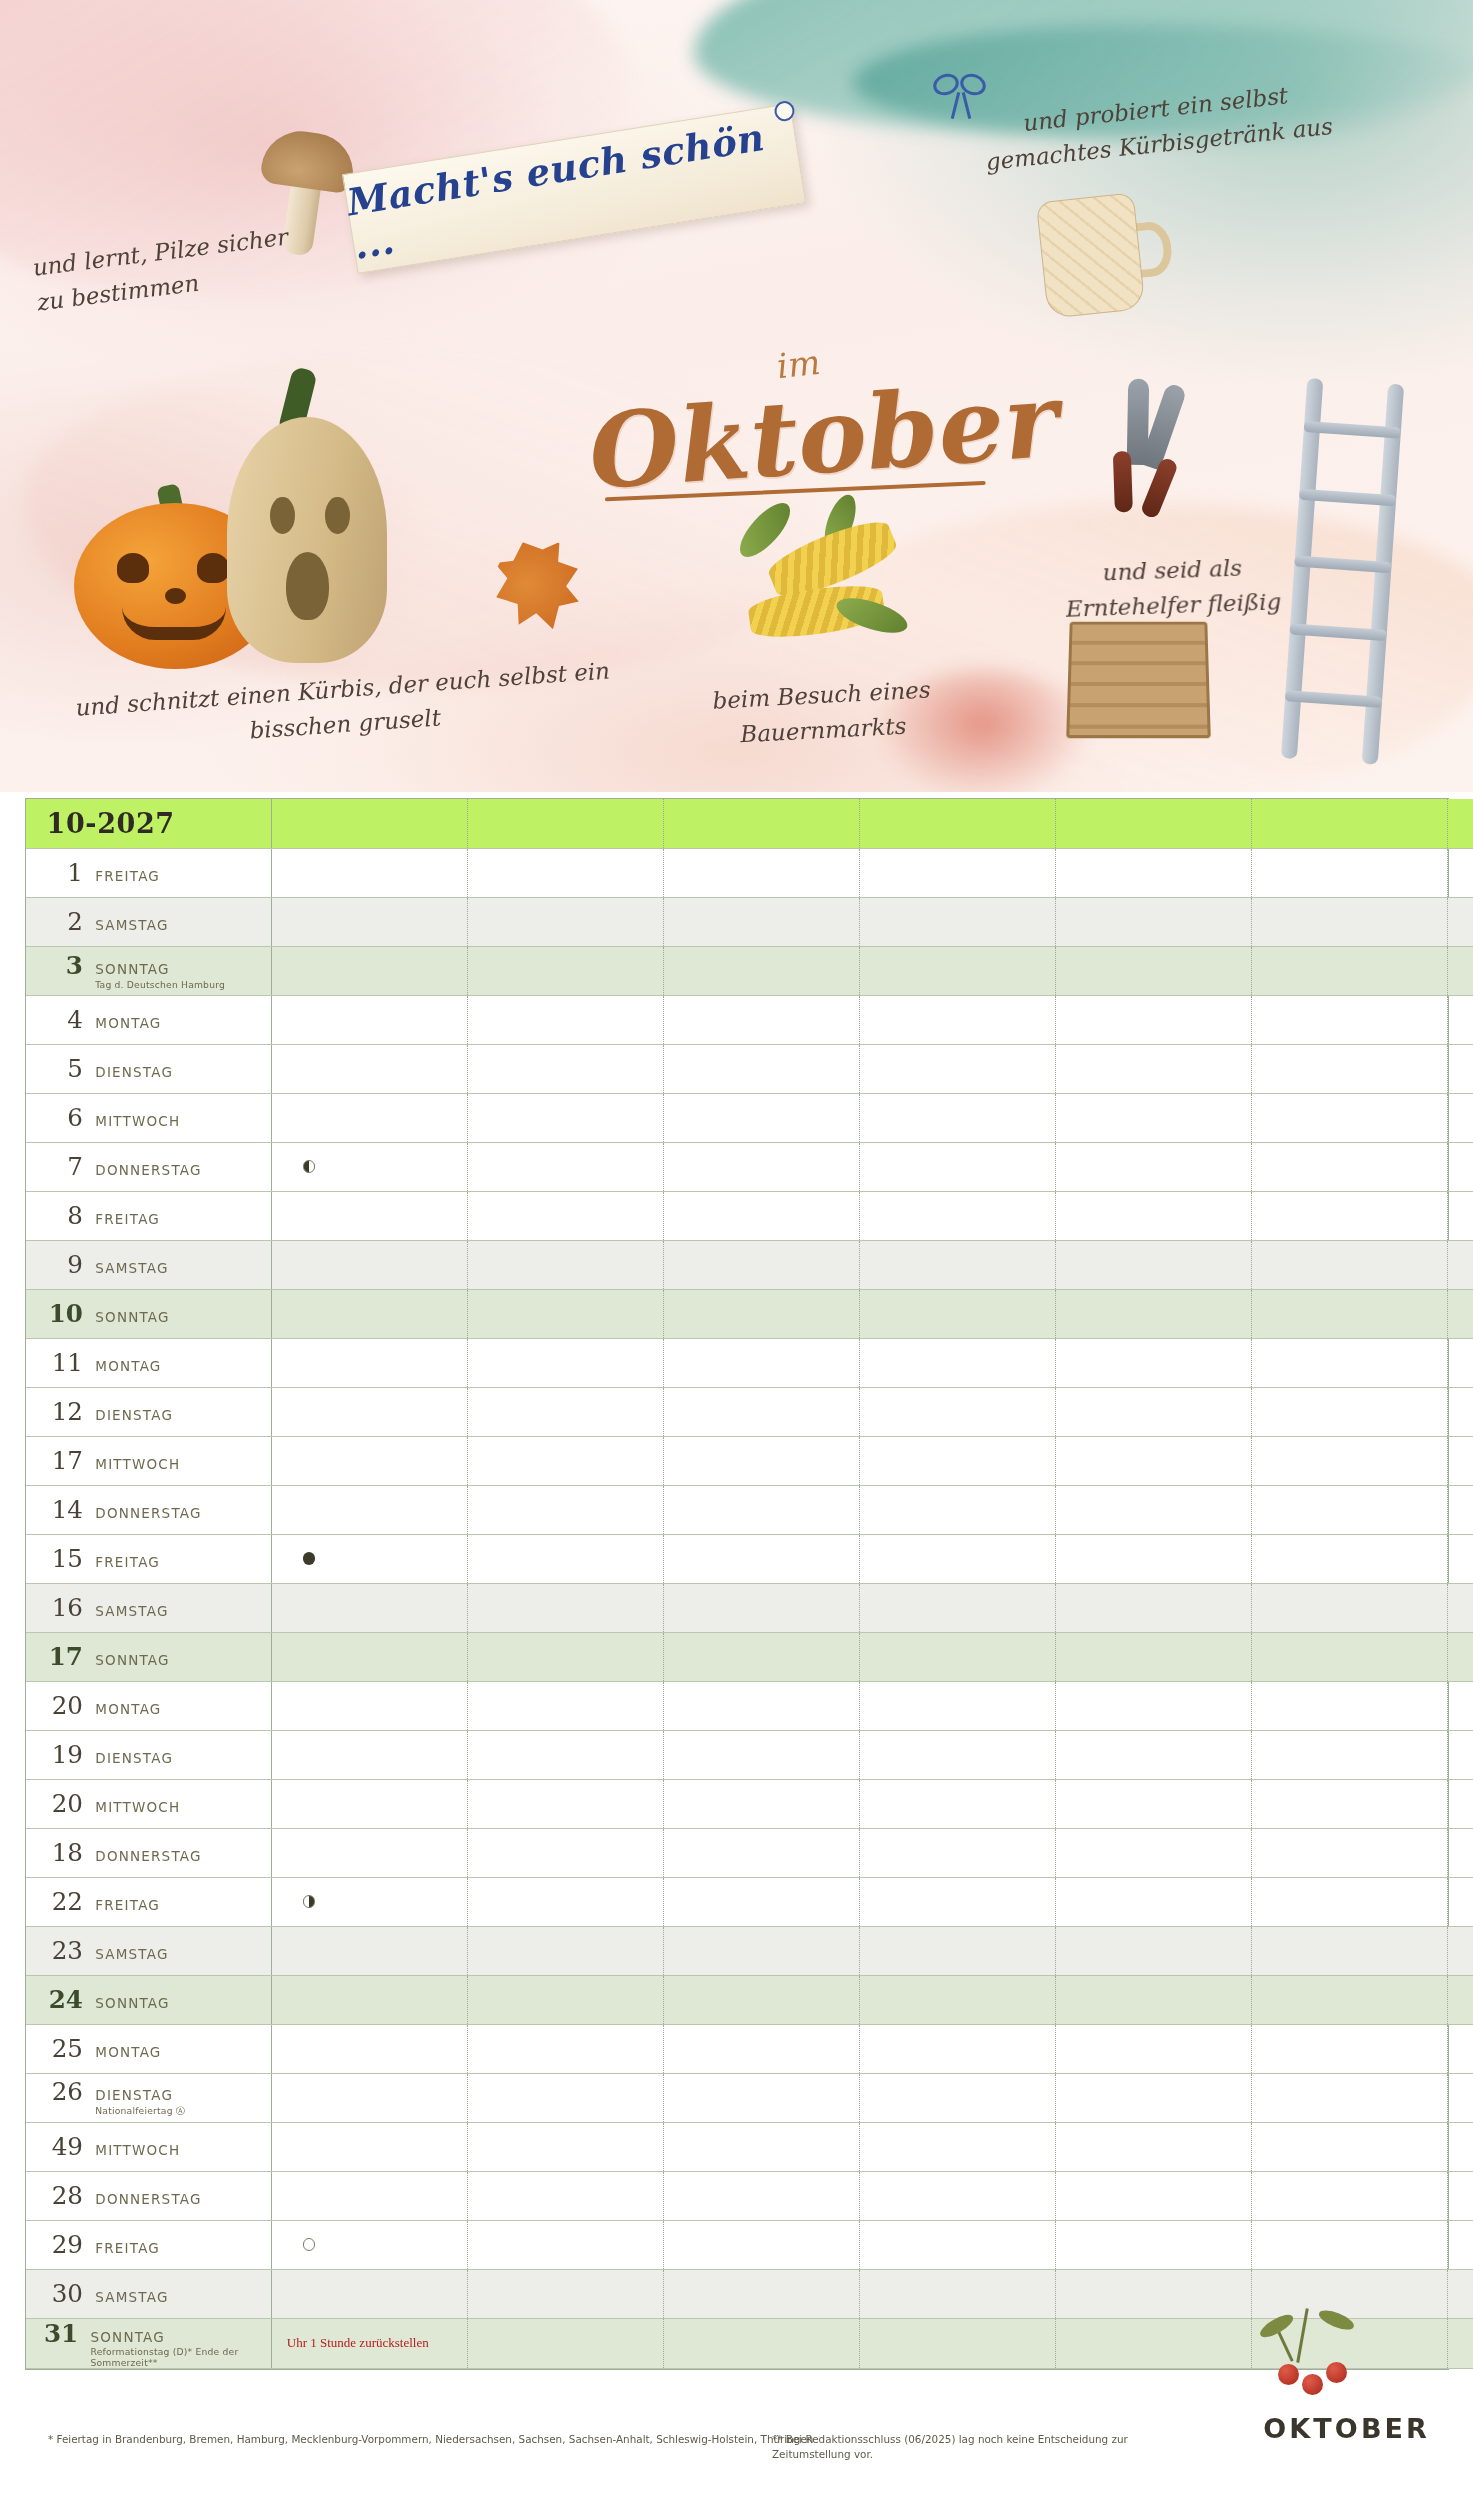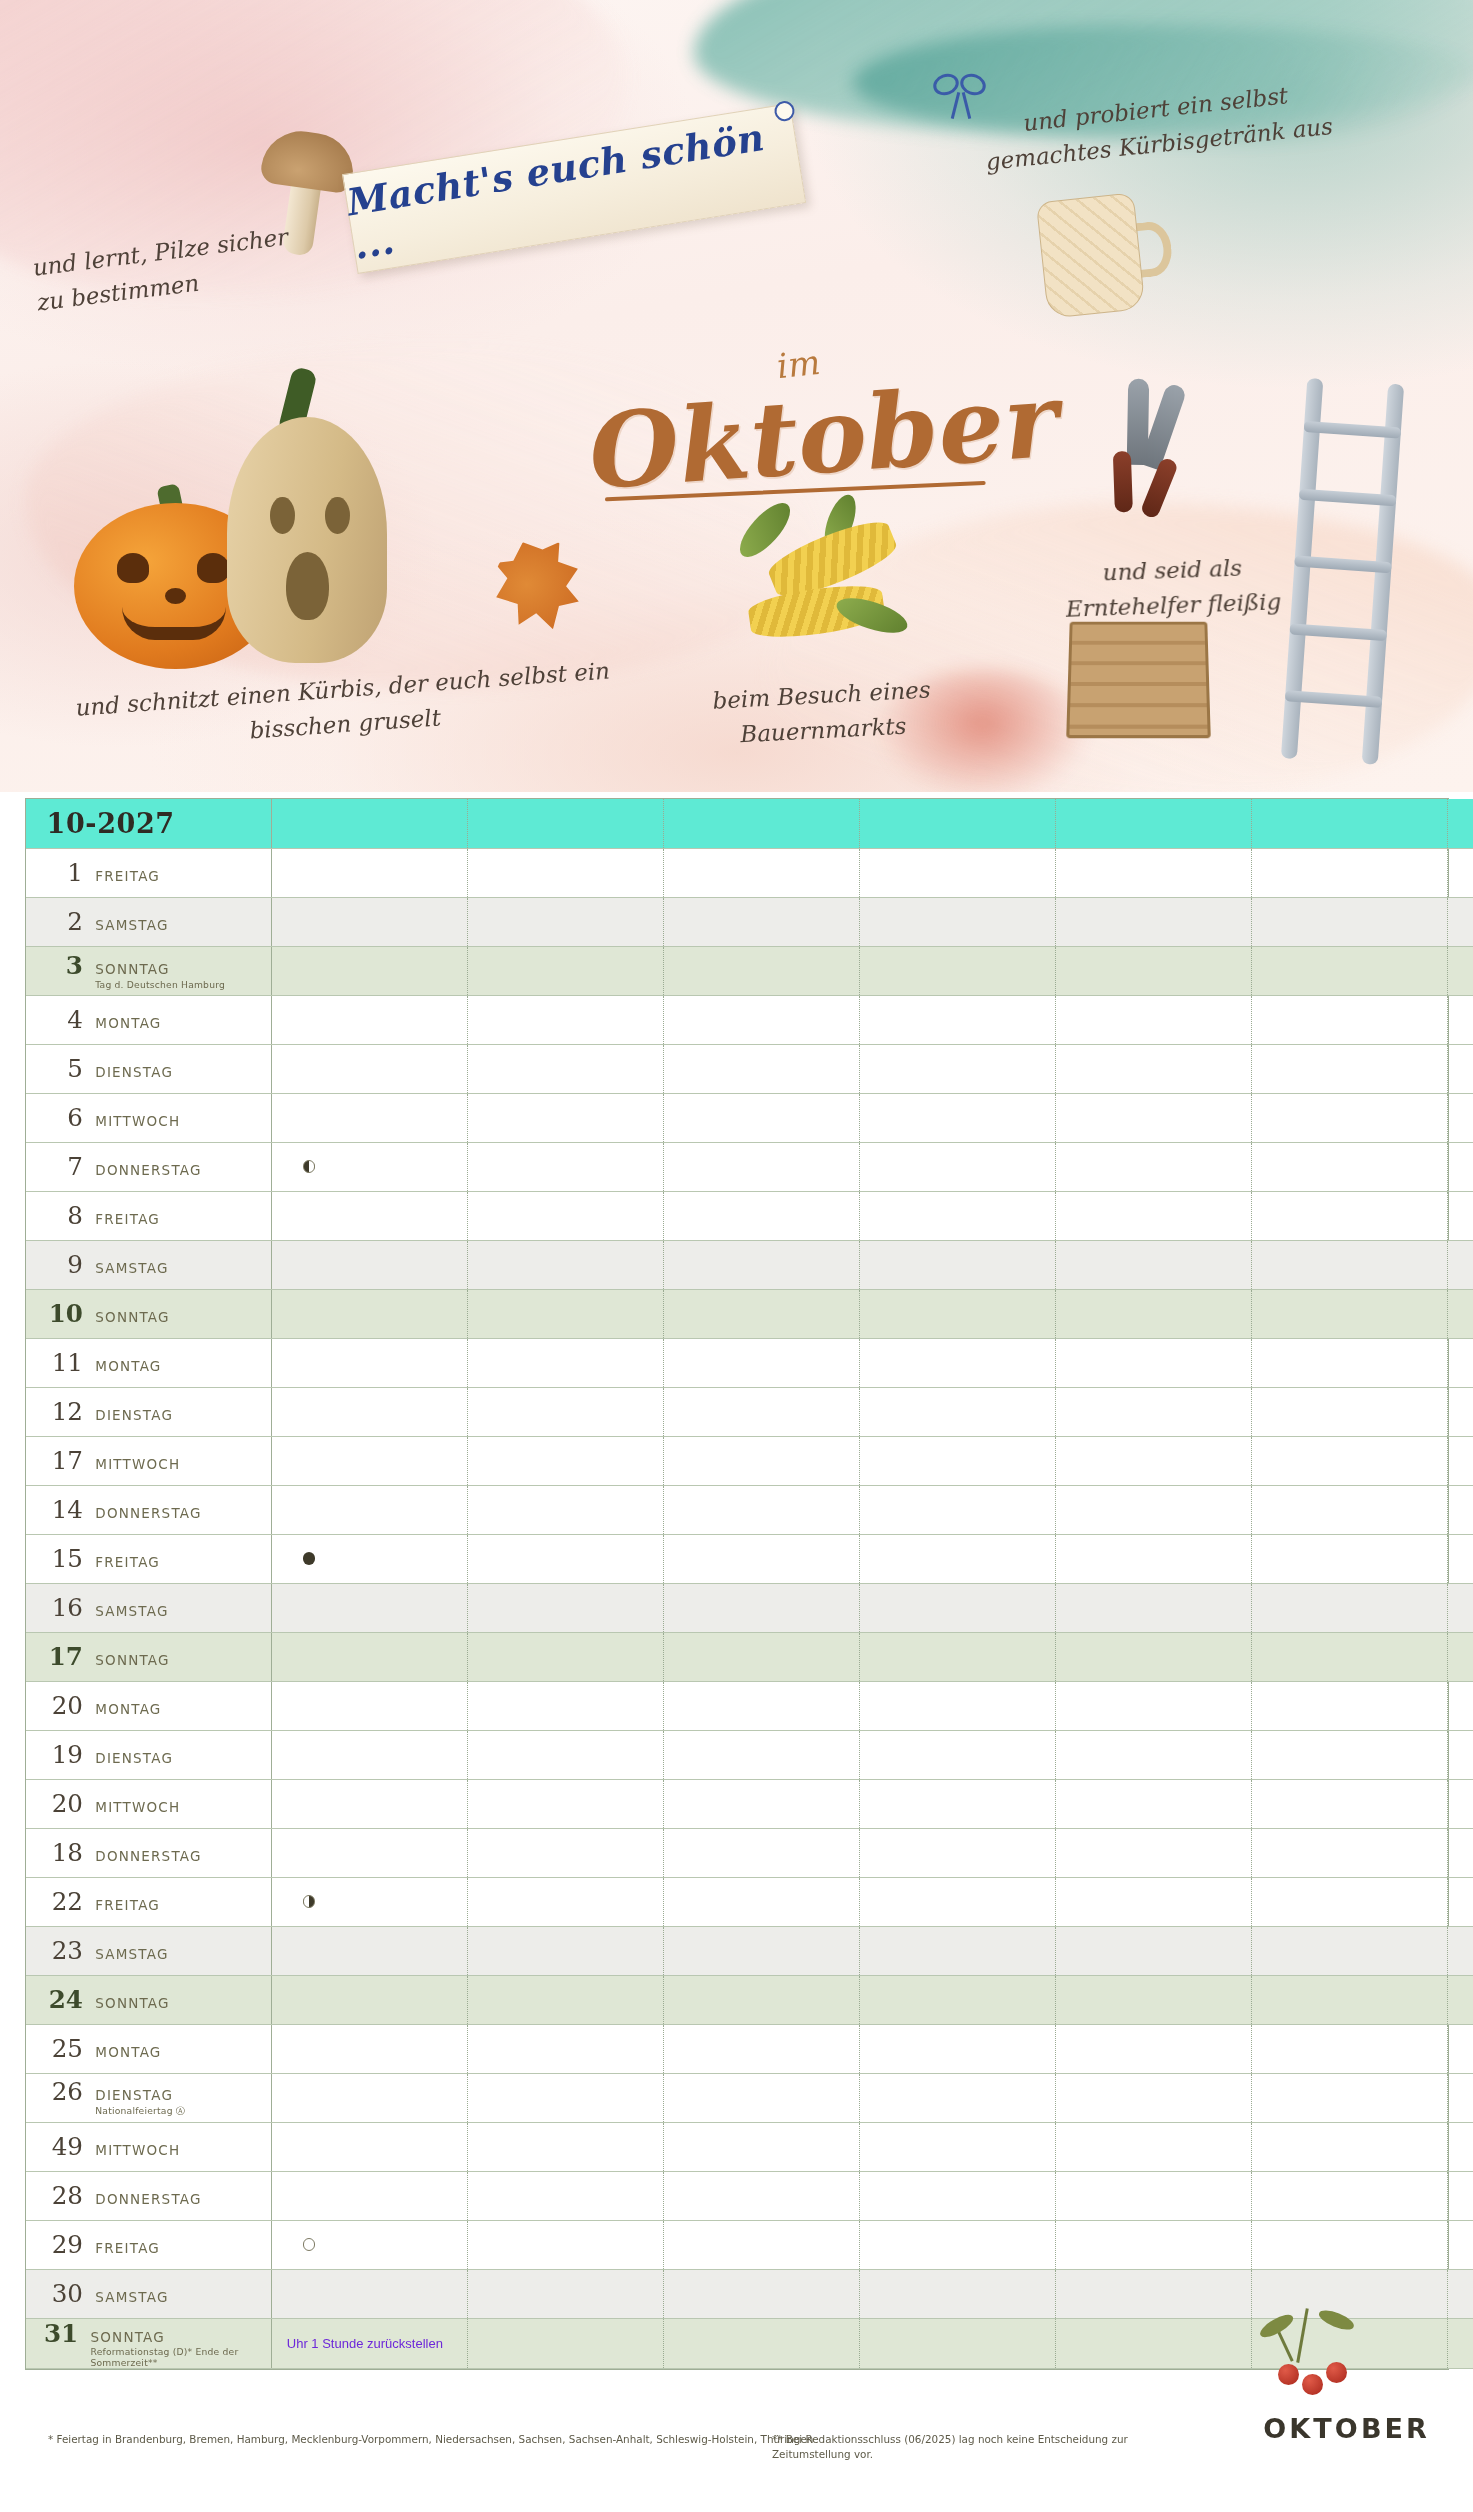--- a/index.html
+++ b/index.html
@@ -313,21 +313,21 @@
     border-right: 0.6px dotted #9aab92;
     border-bottom: 0.6px solid #b9c7b1;
     height: 49px;
     padding: 0;
     vertical-align: middle;
   }
   table.cal tr td:last-child { border-right: none; }
   .c-day { width: 246px; border-right: 1.2px solid #9fae96 !important; }
   .c-col { width: 196px; }
 
-  .hdr td { height: 53px; background: #5eead4; border-bottom: 1.2px solid #9fae96; }
+  .hdr td { height: 53px; background: #bef264; border-bottom: 1.2px solid #9fae96; }
   .hdr .ym {
     font-family: "DejaVu Serif", serif;
     font-weight: bold;
     font-size: 27px;
     color: #2f2b24;
     padding-left: 21px;
     letter-spacing: 0.6px;
   }
 
   .daycell { display: flex; align-items: baseline; padding-left: 18.4px; }
@@ -363,23 +363,23 @@
     width: 12.3px; height: 12.3px;
     border-radius: 50%;
     vertical-align: middle;
   }
   .moon.full { background: #fff; border: 1.2px solid #7d7a63; }
   .moon.new { background: #3e3a2a; }
   .moon.first { background: linear-gradient(90deg, transparent 0 50%, #3e3a2a 50% 100%); border: 1.2px solid #7d7a63; }
   .moon.last { background: linear-gradient(90deg, #3e3a2a 0 50%, transparent 50% 100%); border: 1.2px solid #7d7a63; }
 
   .note-cell {
-    font-family: Liberation Sans, sans-serif;
+    font-family: Liberation Serif, serif;
     font-size: 13px;
-    color: #6d28d9;
+    color: #b91c1c;
     padding-left: 14.7px;
   }
 
   
   .footnotes {
     position: absolute;
     left: 48px; top: 2432px;
     width: 1056px;
     font-family: "DejaVu Sans", sans-serif;
     font-size: 10.4px;

